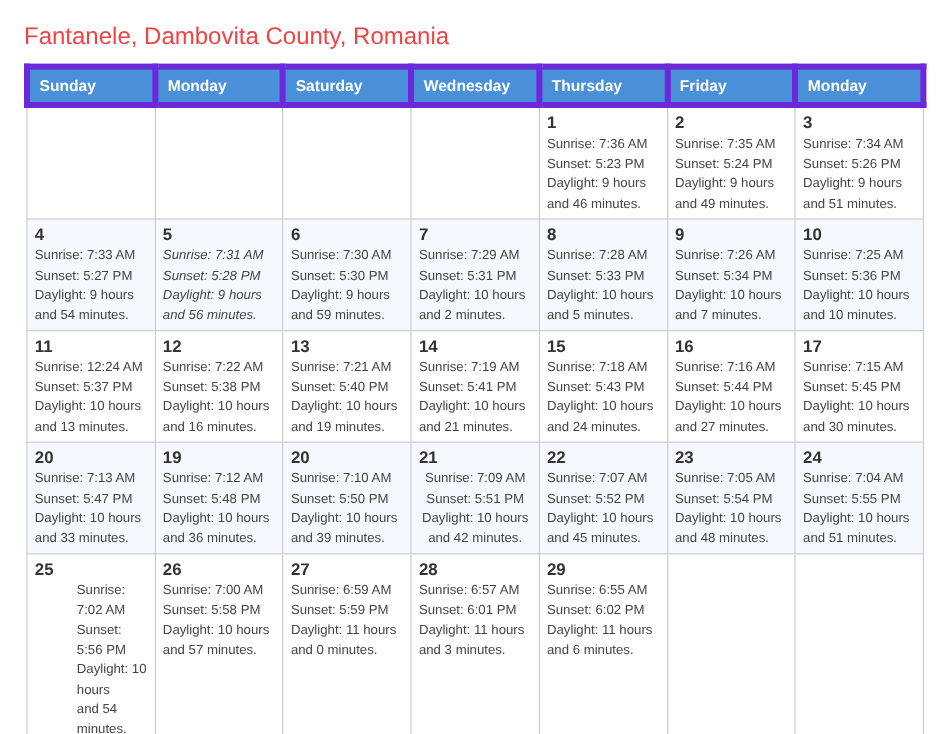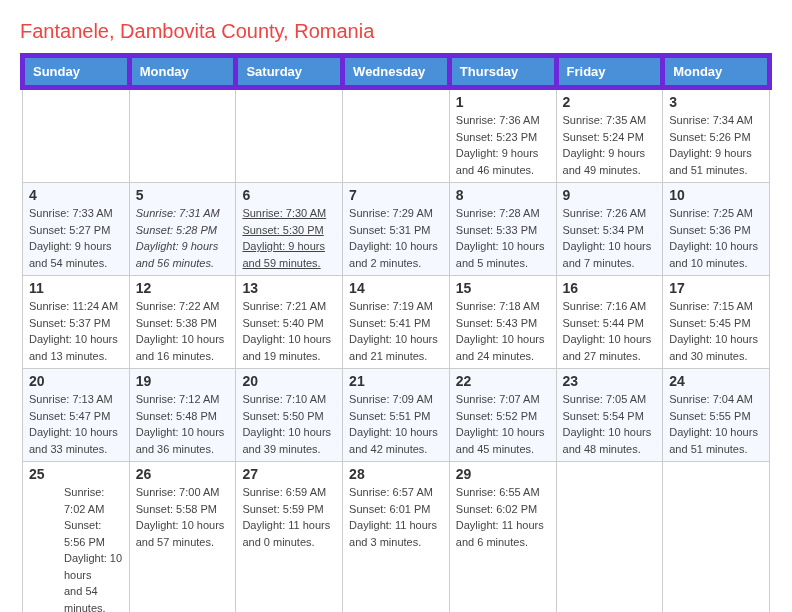--- a/index.html
+++ b/index.html
@@ -158,21 +158,21 @@
         </td>
         <td>
           <span class="day-number">5</span>
           <div class="day-info" style="white-space: pre-line; font-style: italic;">Sunrise: 7:31 AM
 Sunset: 5:28 PM
 Daylight: 9 hours
 and 56 minutes.</div>
         </td>
         <td>
           <span class="day-number">6</span>
-          <div class="day-info" style="white-space: pre-line; text-decoration: underline;">Sunrise: 7:30 AM
+          <div class="day-info" style="white-space: pre-line;">Sunrise: 7:30 AM
 Sunset: 5:30 PM
 Daylight: 9 hours
 and 59 minutes.</div>
         </td>
         <td>
           <span class="day-number">7</span>
           <div class="day-info" style="white-space: pre-line;">Sunrise: 7:29 AM
 Sunset: 5:31 PM
 Daylight: 10 hours
 and 2 minutes.</div>
@@ -195,21 +195,21 @@
           <span class="day-number">10</span>
           <div class="day-info" style="white-space: pre-line;">Sunrise: 7:25 AM
 Sunset: 5:36 PM
 Daylight: 10 hours
 and 10 minutes.</div>
         </td>
       </tr>
       <tr>
         <td>
           <span class="day-number">11</span>
-          <div class="day-info" style="white-space: pre-line;">Sunrise: 11:24 AM
+          <div class="day-info" style="white-space: pre-line;">Sunrise: 12:24 AM
 Sunset: 5:37 PM
 Daylight: 10 hours
 and 13 minutes.</div>
         </td>
         <td>
           <span class="day-number">12</span>
           <div class="day-info" style="white-space: pre-line;">Sunrise: 7:22 AM
 Sunset: 5:38 PM
 Daylight: 10 hours
 and 16 minutes.</div>
@@ -267,21 +267,21 @@
         </td>
         <td>
           <span class="day-number">20</span>
           <div class="day-info" style="white-space: pre-line;">Sunrise: 7:10 AM
 Sunset: 5:50 PM
 Daylight: 10 hours
 and 39 minutes.</div>
         </td>
         <td>
           <span class="day-number">21</span>
-          <div class="day-info" style="white-space: pre-line;">Sunrise: 7:09 AM
+          <div class="day-info" style="white-space: pre-line; text-align: center;">Sunrise: 7:09 AM
 Sunset: 5:51 PM
 Daylight: 10 hours
 and 42 minutes.</div>
         </td>
         <td>
           <span class="day-number">22</span>
           <div class="day-info" style="white-space: pre-line;">Sunrise: 7:07 AM
 Sunset: 5:52 PM
 Daylight: 10 hours
 and 45 minutes.</div>

